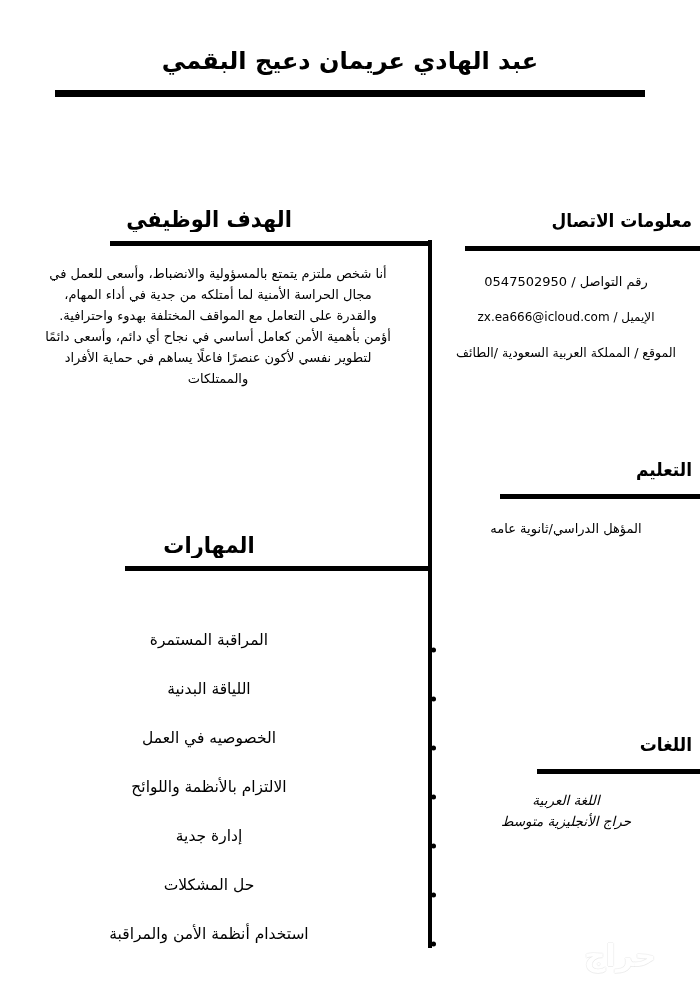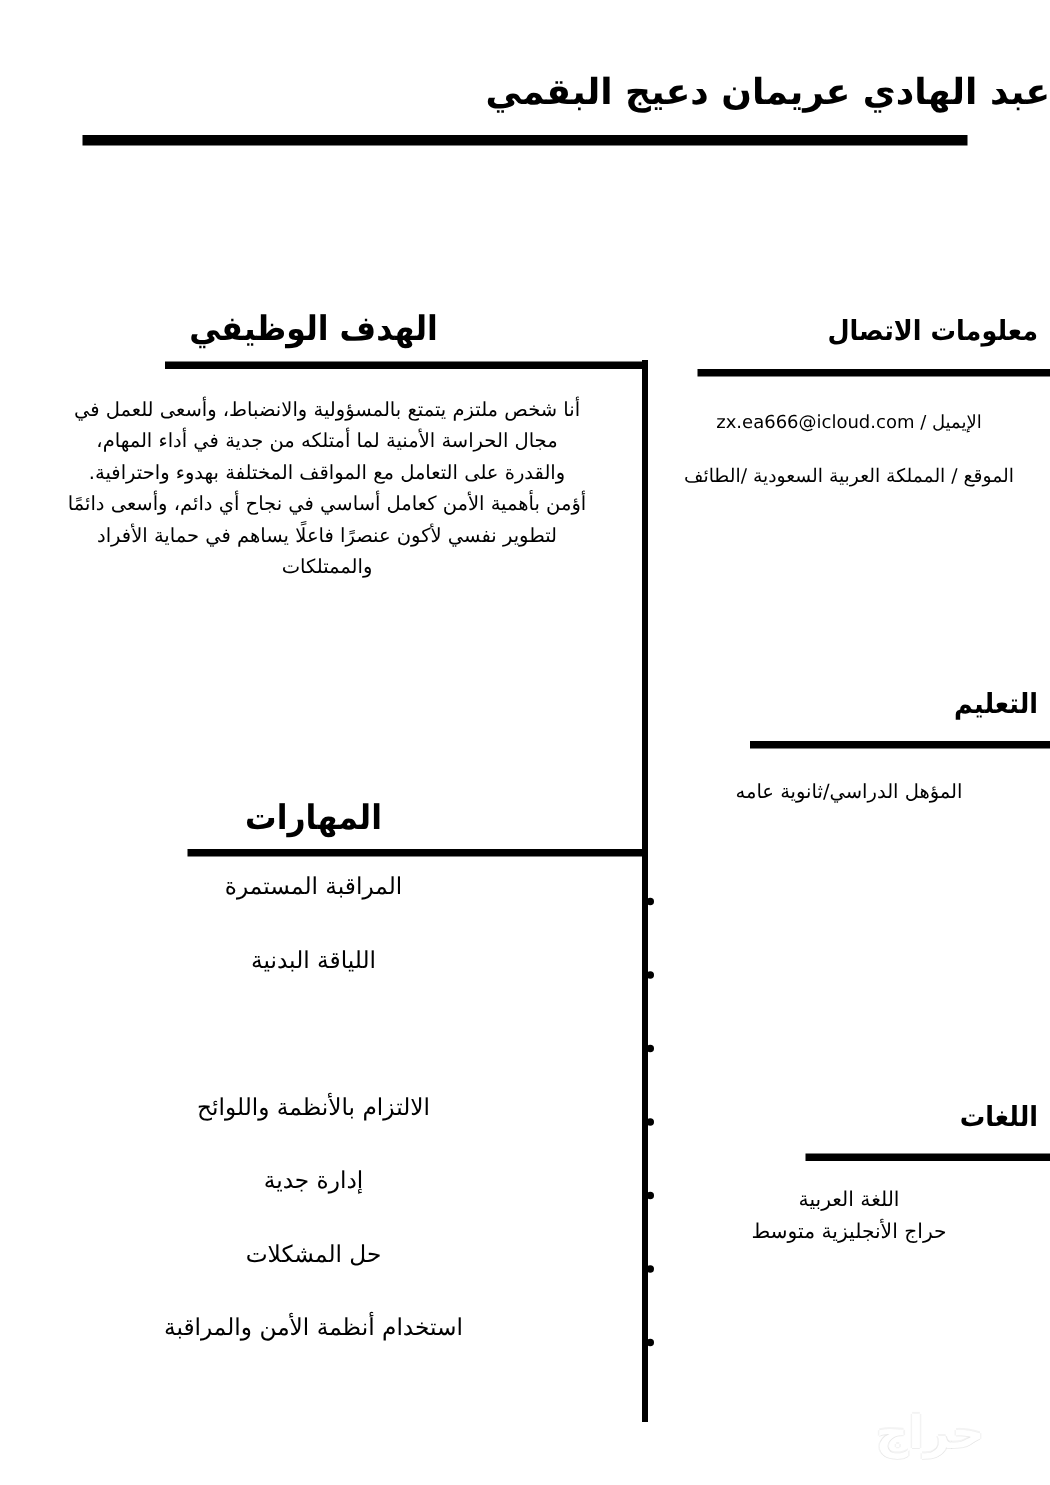--- a/index.html
+++ b/index.html
@@ -28,21 +28,21 @@
     top: 0;
     left: 0;
     width: 700px;
     height: 110px;
   }
   #candidate-name {
     position: absolute;
     top: 48px;
     left: 0;
     width: 700px;
-    text-align: right;
+    text-align: center;
     font-size: 24px;
     font-weight: 700;
     letter-spacing: 0px;
     line-height: 1.1;
     direction: rtl;
     white-space: nowrap;
   }
   #header-rule {
     position: absolute;
     top: 90px;
@@ -111,21 +111,21 @@
   }
 
   #skills-heading { top: 533px; }
   #skills-rule {
     top: 566px;
     left: 125px;
     width: 303px;
   }
   #skills-list {
     position: absolute;
-    top: 576px;
+    top: 625px;
     left: 0;
     width: 418px;
     margin: 0;
     padding: 0;
     list-style: none;
     direction: rtl;
   }
   #skills-list li {
     position: relative;
     height: 49px;
@@ -226,20 +226,21 @@
   #languages-list li {
     position: relative;
     text-align: center;
     font-size: 13.5px;
     line-height: 21px;
     direction: rtl;
   }
   #languages-list li .lang-text {
     display: inline-block;
     position: relative;
+    font-style: italic;
   }
 
   
   #watermark {
     position: absolute;
     bottom: 8px;
     left: 552px;
     width: 136px;
     height: 52px;
     direction: rtl;
@@ -286,20 +287,21 @@
     <ul id="skills-list">
       <li>
         <span class="skill-text">المراقبة المستمرة</span>
         <span class="bullet-icon"></span>
       </li>
       <li>
         <span class="skill-text">اللياقة البدنية</span>
         <span class="bullet-icon"></span>
       </li>
       <li>
+        <span class="skill-text">الخصوصيه في العمل</span>
         <span class="bullet-icon"></span>
       </li>
       <li>
         <span class="skill-text">الالتزام بالأنظمة واللوائح</span>
         <span class="bullet-icon"></span>
       </li>
       <li>
         <span class="skill-text">إدارة جدية</span>
         <span class="bullet-icon"></span>
       </li>
@@ -314,20 +316,21 @@
     </ul>
 
   </div>
 
   <div id="side-column">
 
     <div class="side-heading" id="contact-heading">معلومات الاتصال</div>
     <div class="side-rule" id="contact-rule"></div>
 
     <div id="contact-lines">
+      <div class="contact-line" id="contact-phone">رقم التواصل / 0547502950</div>
       <div class="contact-line" id="contact-email">الإيميل / zx.ea666@icloud.com</div>
       <div class="contact-line" id="contact-location">الموقع / المملكة العربية السعودية /الطائف</div>
     </div>
 
     <div class="side-heading" id="education-heading">التعليم</div>
     <div class="side-rule" id="education-rule"></div>
     <div id="education-body">المؤهل الدراسي/ثانوية عامه</div>
 
     <div class="side-heading" id="languages-heading">اللغات</div>
     <div class="side-rule" id="languages-rule"></div>

